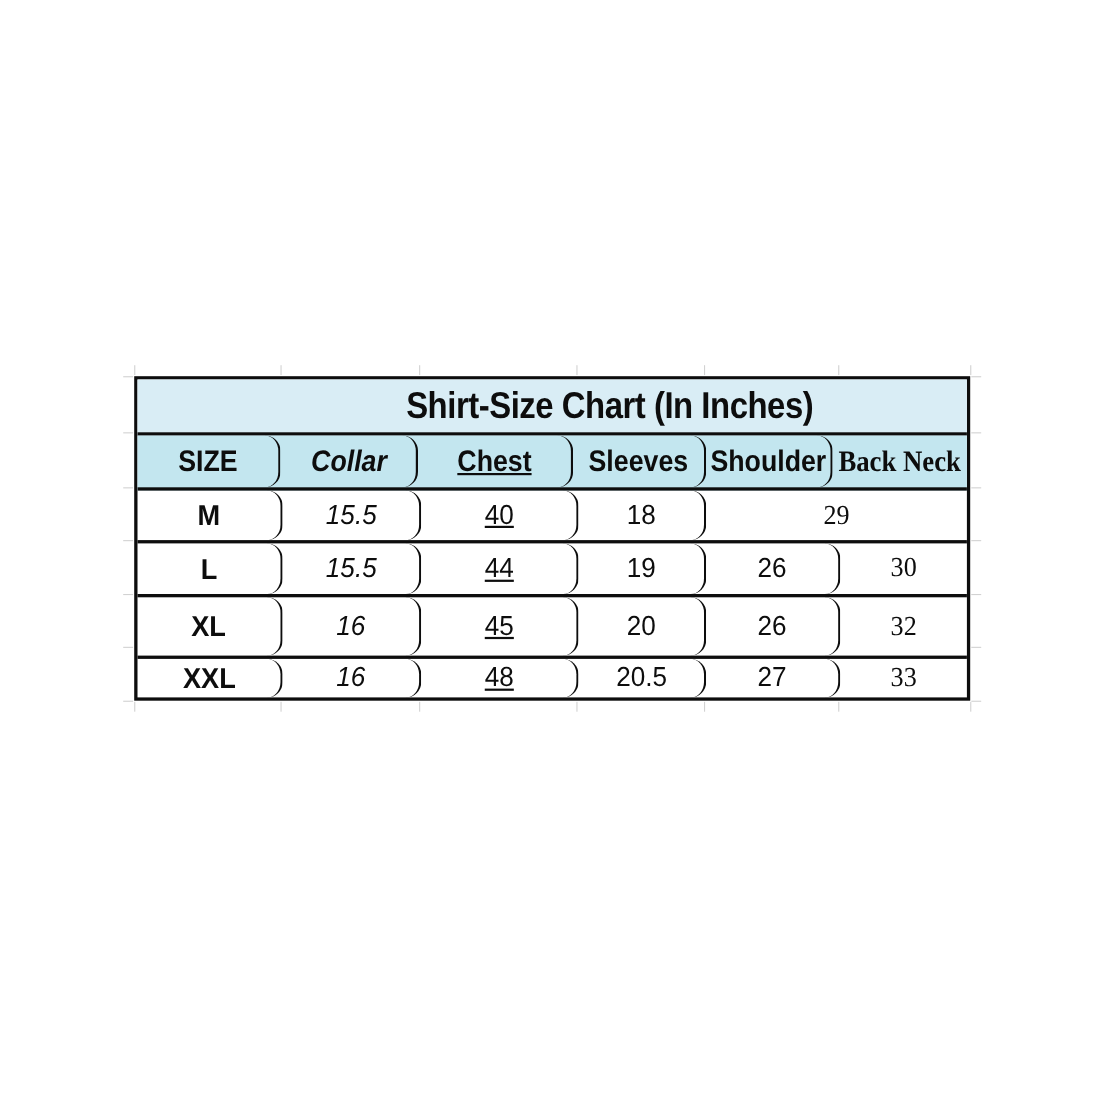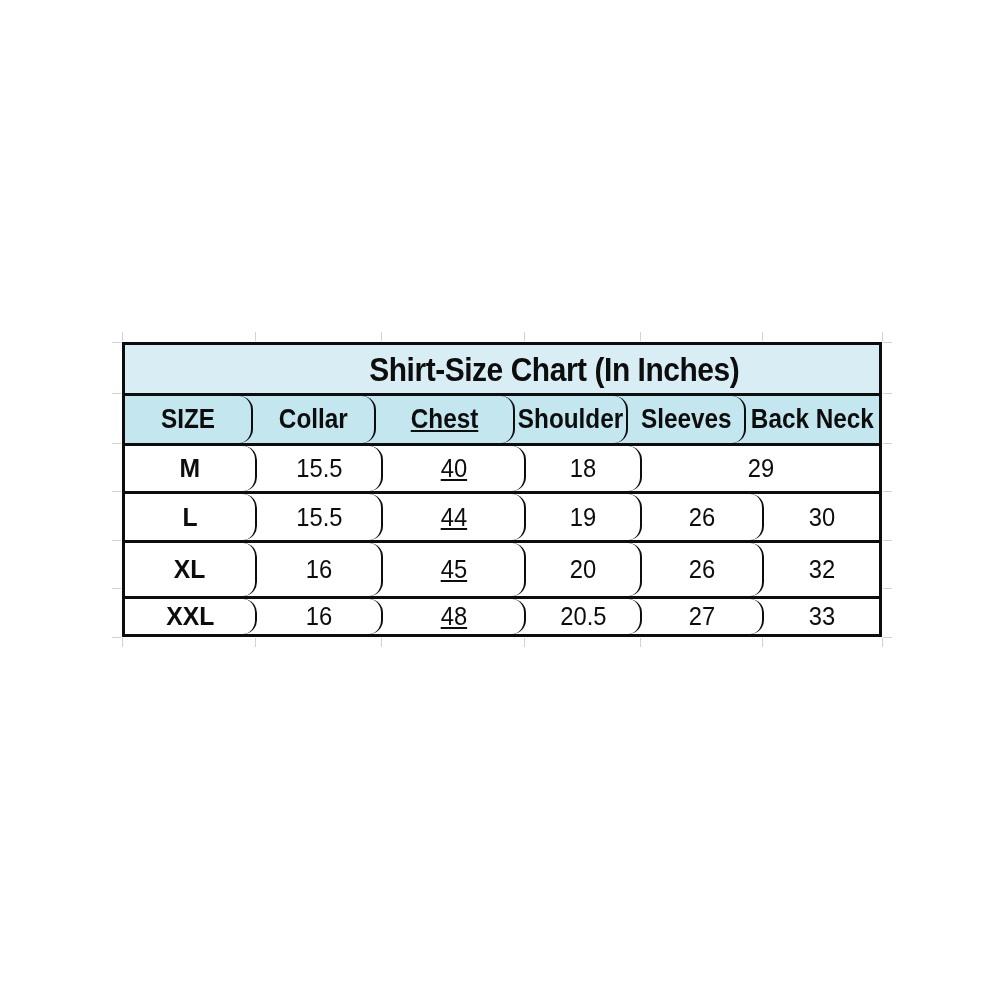--- a/index.html
+++ b/index.html
@@ -68,23 +68,23 @@
   
   .t-cell {
     box-sizing: border-box;
     border-right: 2px solid #0d0d0d;
     display: flex;
     align-items: center;
     justify-content: center;
     overflow: hidden;
     border-radius: 14px;
   }
-  .t-cell:last-child { border-right: none; flex: 1 1 auto; }
+  .t-cell:last-child { border-right: none; flex: 1 1 auto; font-family: Liberation Serif, serif; }
   .c0 { width: 132px; }
-  .c1 { width: 126px; }
+  .c1 { width: 126px; font-style: italic; }
   .c2 { width: 143px; text-decoration: underline; }
   .c3 { width: 116px; }
   .c4 { width: 122px; }
 
   .header-label {
     font-size: 27px;
     font-weight: 700;
     transform: scaleX(0.9);
     transform-origin: center;
     white-space: nowrap;
@@ -122,25 +122,25 @@
   <div class="t-row header-row">
     <div class="t-cell c0">
         <span class="header-label">SIZE</span>
       </div>
     <div class="t-cell c1">
         <span class="header-label">Collar</span>
       </div>
     <div class="t-cell c2">
         <span class="header-label">Chest</span>
       </div>
+    <div class="t-cell c4">
+        <span class="header-label">Sleeves</span>
+      </div>
     <div class="t-cell c3">
         <span class="header-label">Shoulder</span>
-      </div>
-    <div class="t-cell c4">
-        <span class="header-label">Sleeves</span>
       </div>
     <div class="t-cell c5">
         <span class="header-label">Back Neck</span>
       </div>
   </div>
 
   <div class="t-row row-m">
     <div class="t-cell c0">
         <span class="size-label">M</span>
       </div>

